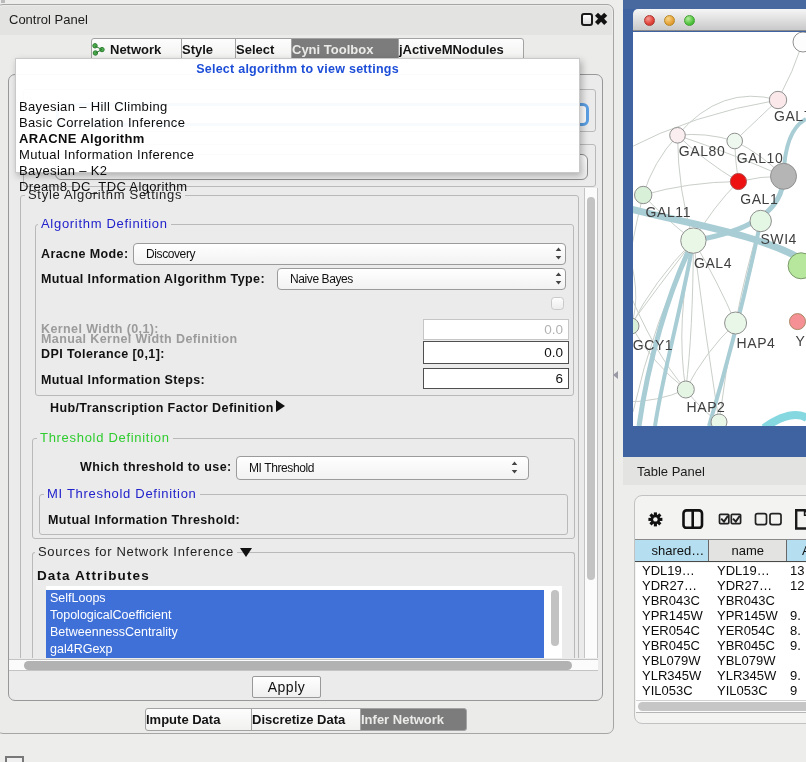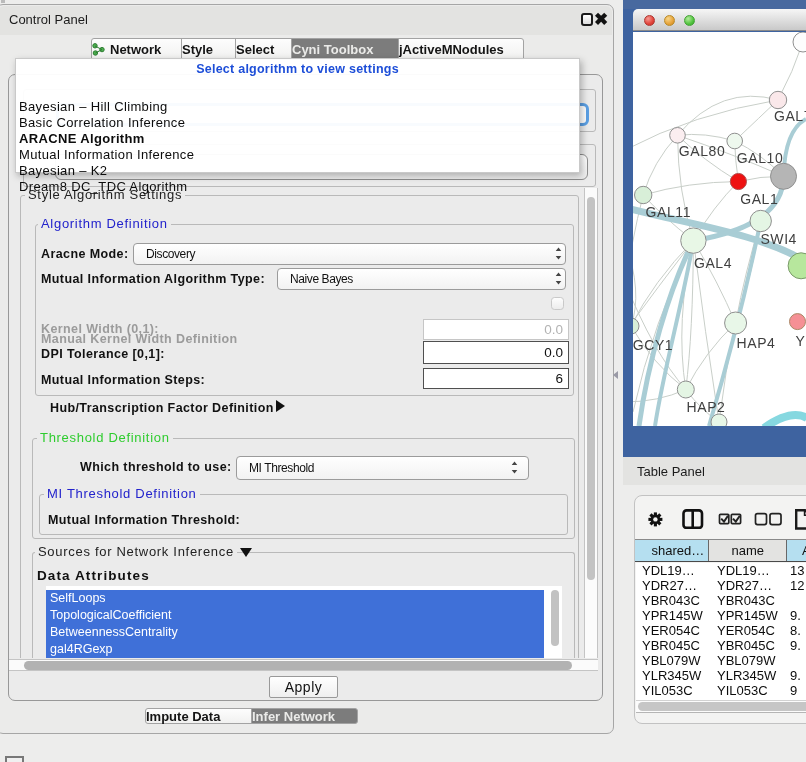--- a/index.html
+++ b/index.html
@@ -107,25 +107,26 @@
       <div class="abs" id="attrlist" style="left:37px;top:402px;width:498px;height:68px;background:#3f70d8;color:#fff;font-size:12.5px;line-height:17px;padding-left:4px;overflow:hidden;">SelfLoops<br>TopologicalCoefficient<br>BetweennessCentrality<br>gal4RGexp</div>
       <div class="abs" style="left:542px;top:402px;width:8px;height:56px;background:#c2c2c2;border-radius:4px;"></div>
     </div>
 
     <div class="abs" style="left:575px;top:113px;width:14px;height:470px;background:#fbfbfb;border-left:1px solid #c4c4c4;border-right:1px solid #c4c4c4;"></div>
     <div class="abs" style="left:578px;top:122px;width:8px;height:383px;background:#c3c3c3;border-radius:4px;"></div>
 
     <div class="abs" style="left:0px;top:584px;width:589px;height:12px;background:#fbfbfb;border-top:1px solid #c4c4c4;border-bottom:1px solid #c4c4c4;"></div>
     <div class="abs" style="left:15px;top:585.5px;width:548px;height:9px;background:#b2b2b2;border-radius:4.5px;"></div>
 
-    <div class="abs" style="left:260px;top:601px;width:69px;height:22px;background:linear-gradient(#ffffff,#efefef);border:1px solid #999;border-radius:2px;text-align:center;font-size:14px;letter-spacing:0.5px;line-height:20px;color:#111;">Apply</div>
-  </div>
-
-  <div class="abs" id="bottabs" style="left:148px;top:703px;height:16px;display:flex;">
+    <div class="abs" style="left:243px;top:601px;width:69px;height:22px;background:linear-gradient(#ffffff,#efefef);border:1px solid #999;border-radius:2px;text-align:center;font-size:14px;letter-spacing:0.5px;line-height:20px;color:#111;">Apply</div>
+  </div>
+
+  <div class="abs" id="bottabs" style="left:148px;top:703px;height:23px;display:flex;">
     <div class="tab" style="width:107px;border-radius:3px 0 0 3px;">Impute Data</div>
+    <div class="tab" style="width:110px;margin-left:-1px;">Discretize Data</div>
     <div class="tab tabsel" style="width:107px;margin-left:-1px;border-radius:0 3px 3px 0;">Infer Network</div>
   </div>
 </div>
 
 <div class="abs" id="popup" style="left:15px;top:58px;width:565px;height:115px;background:rgba(255,255,255,0.96);border:1px solid #c9c9c9;box-shadow:2px 3px 7px rgba(0,0,0,0.28);font-size:13px;letter-spacing:0.35px;color:#0c0c0c;">
   <div style="position:absolute;top:3px;width:100%;text-align:center;font-weight:bold;color:#1d4ed8;font-size:12.5px;letter-spacing:0.25px;">Select algorithm to view settings</div>
   <div style="position:absolute;left:3px;top:16px;line-height:16px;margin-top:24px;">Bayesian – Hill Climbing<br>Basic Correlation Inference<br><b>ARACNE Algorithm</b><br>Mutual Information Inference<br>Bayesian – K2<br>Dream8 DC_TDC Algorithm</div>
 </div>
 
 <div class="abs" id="netwin" style="left:623px;top:0;width:183px;height:457px;background:#3e63a0;">

